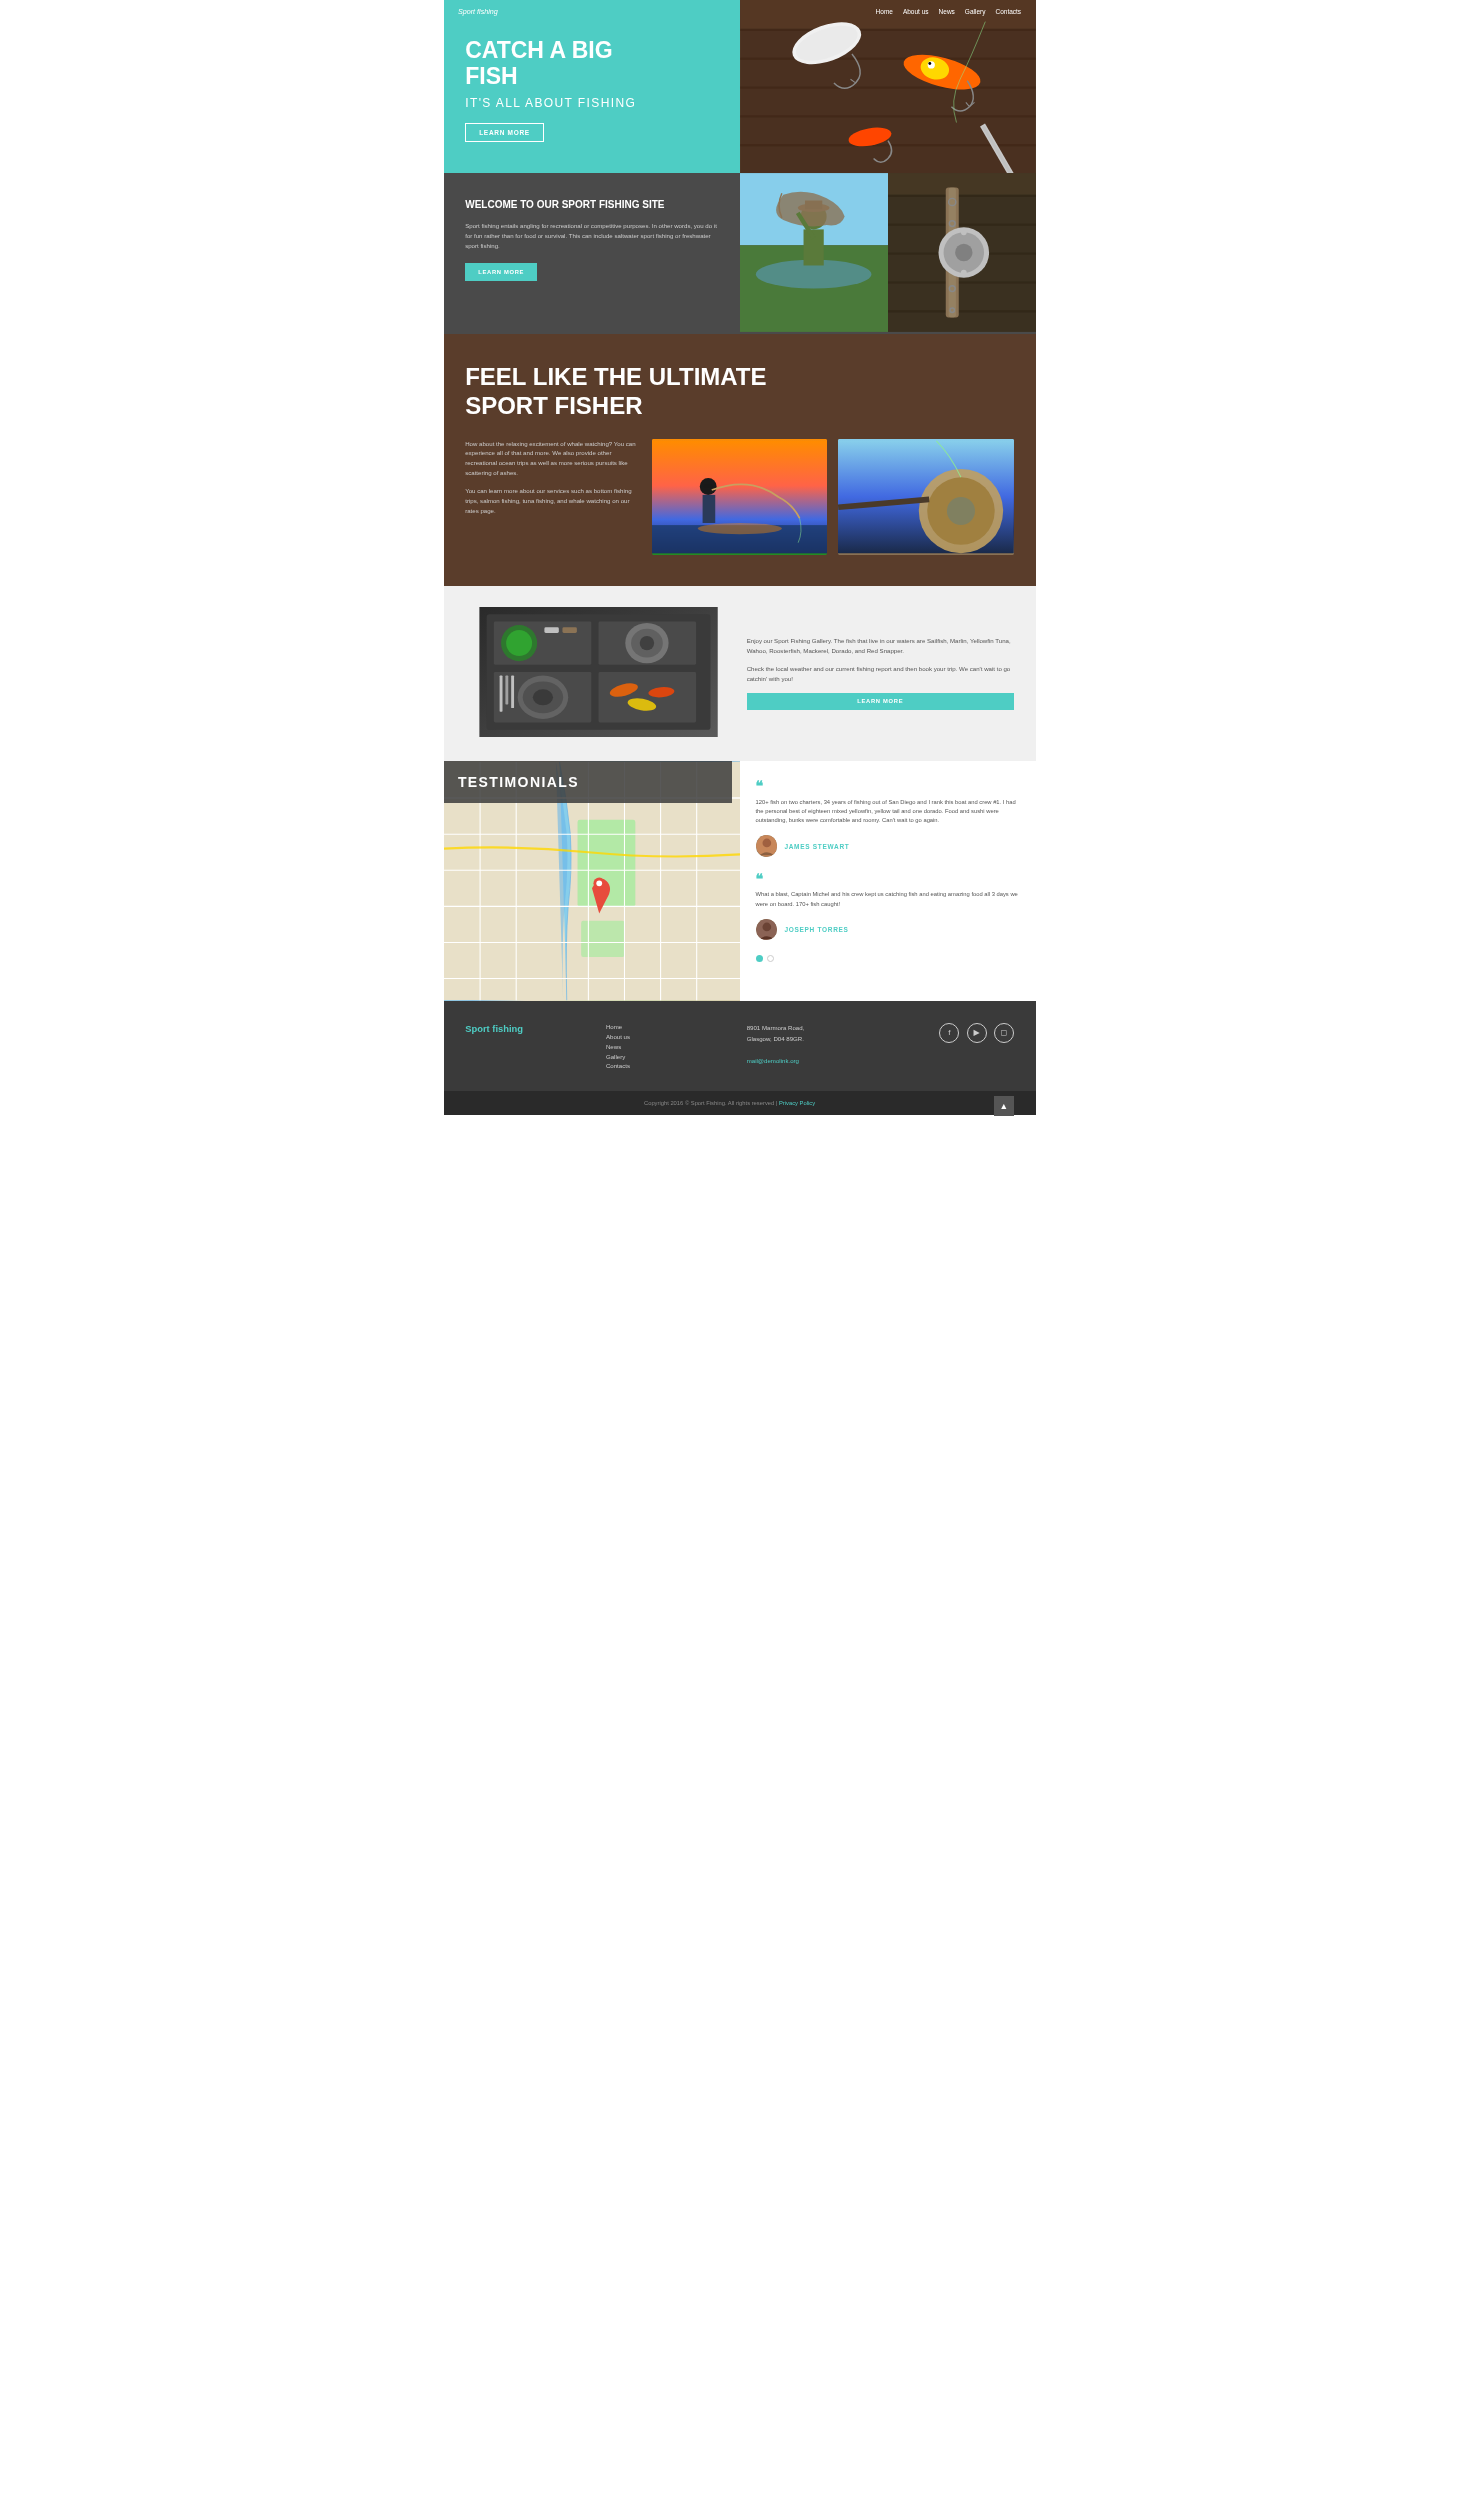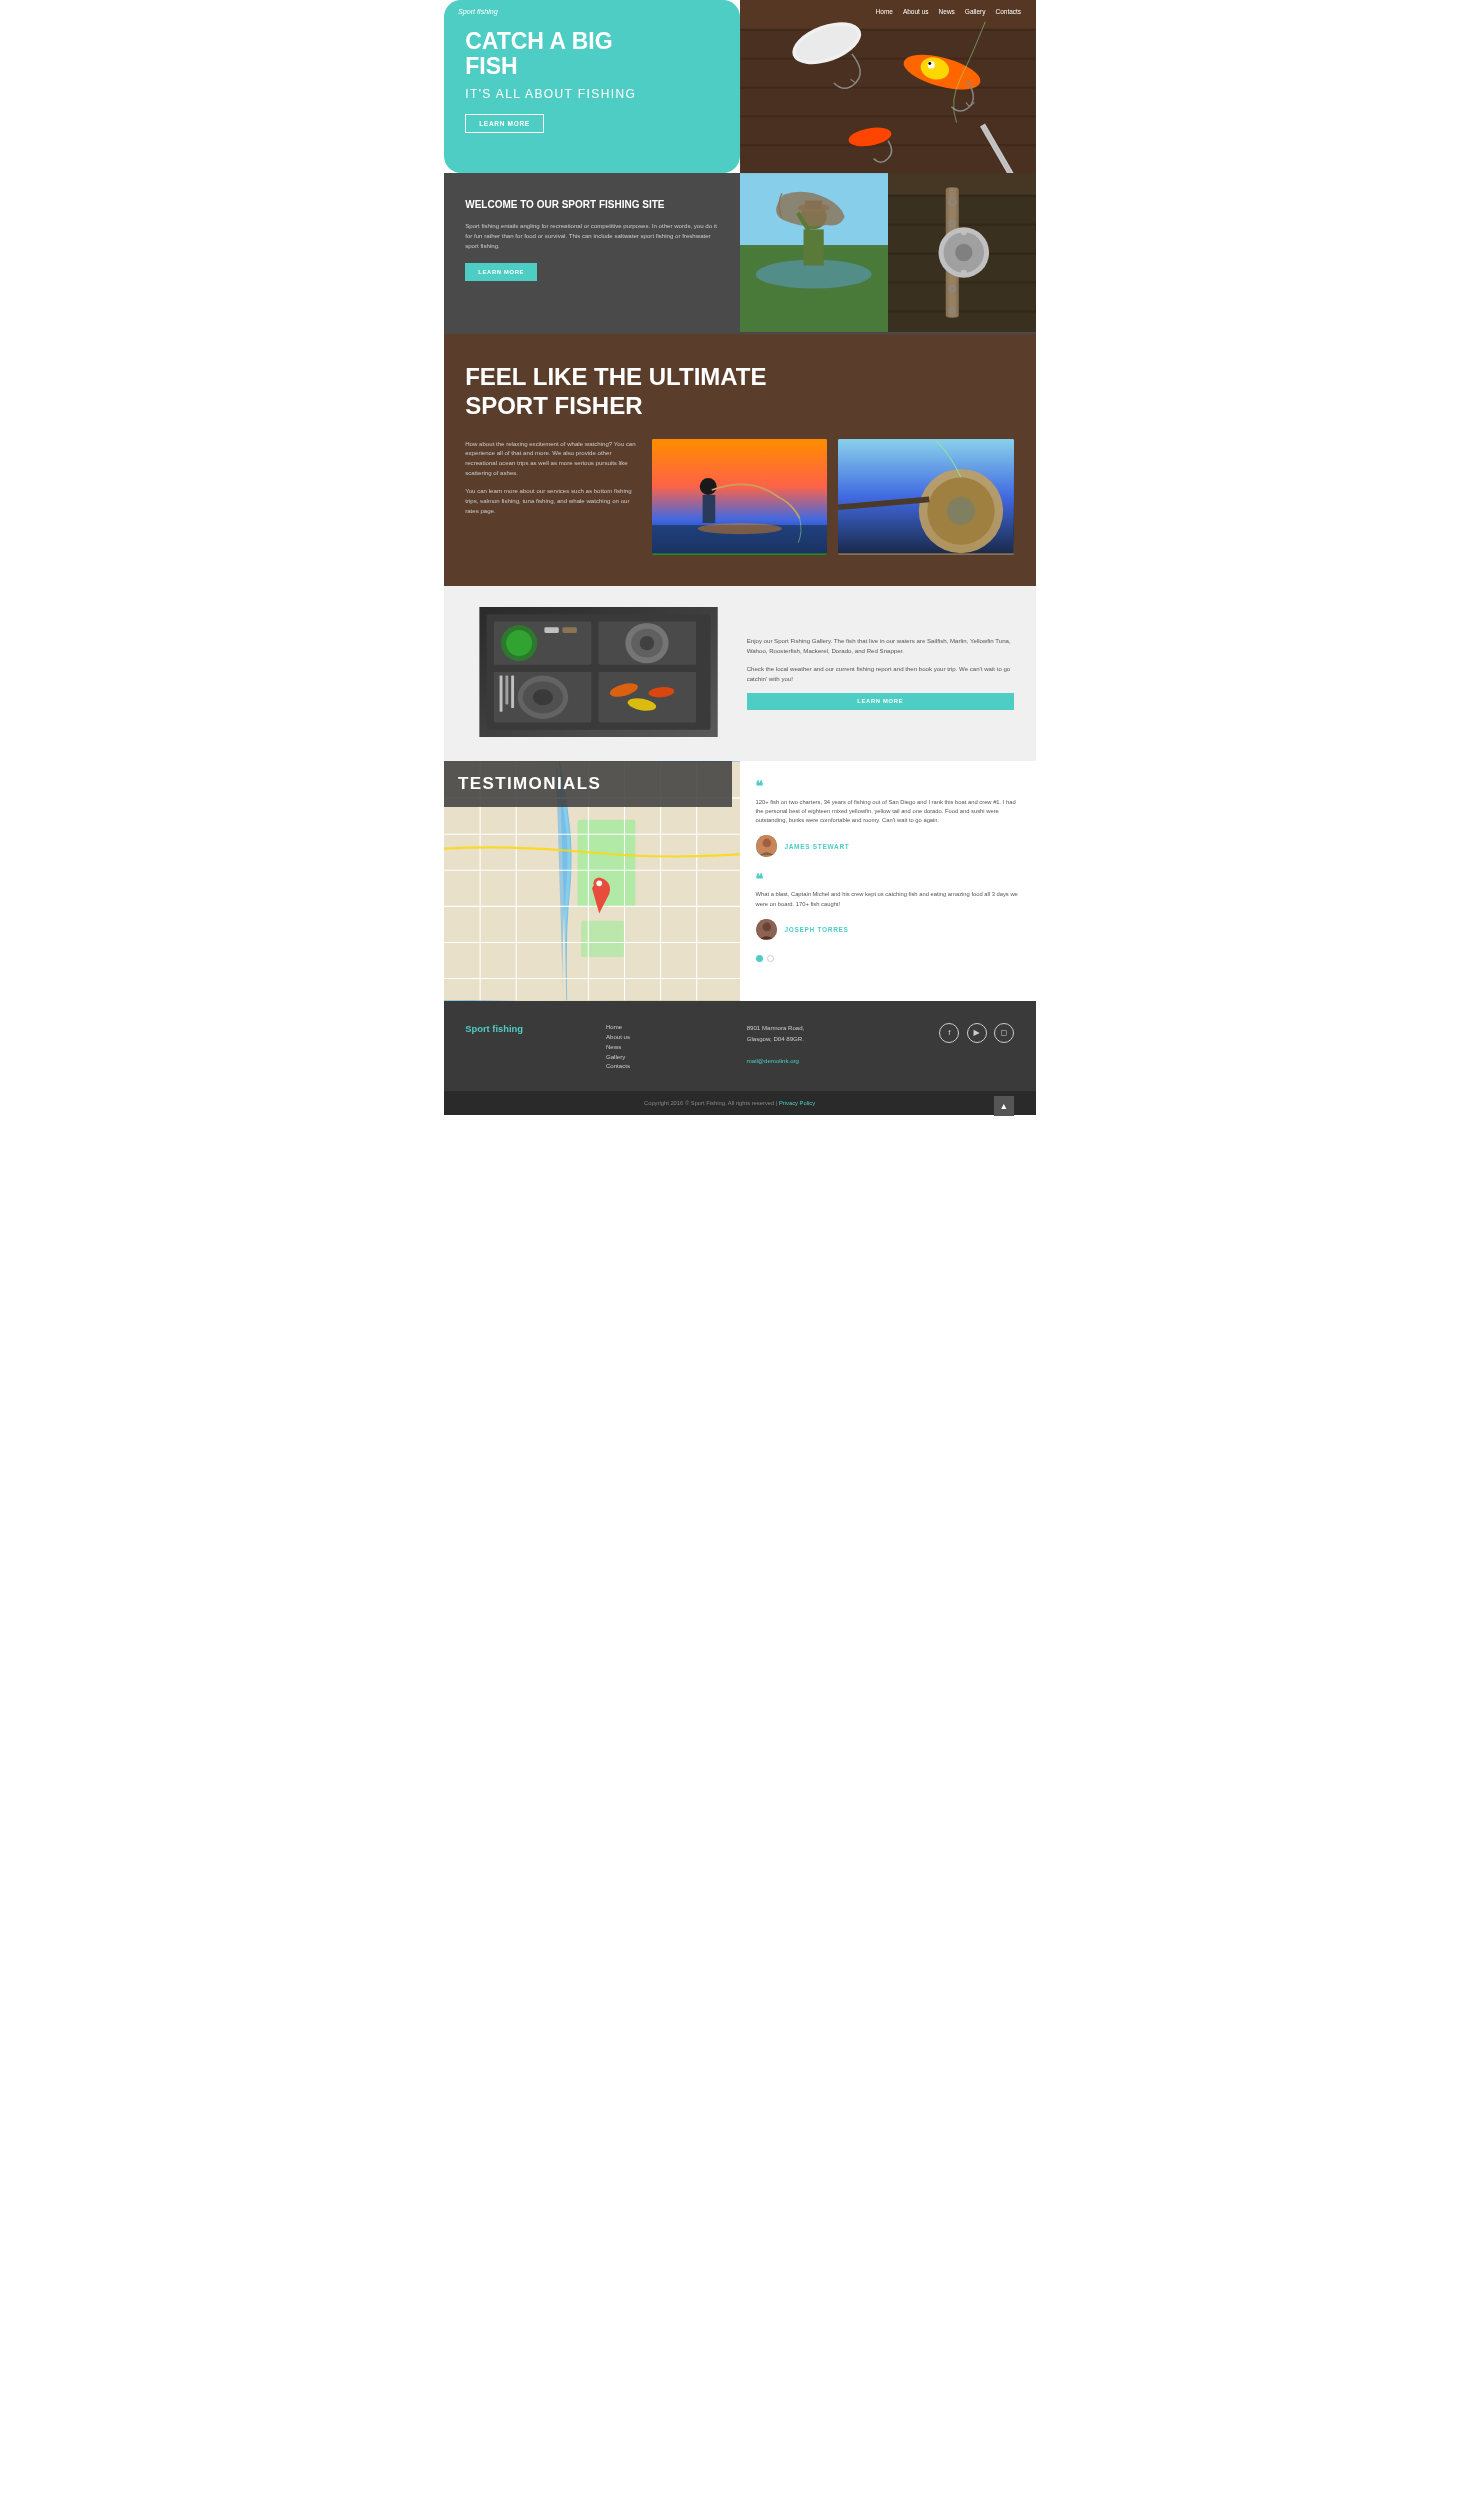--- a/index.html
+++ b/index.html
@@ -10,21 +10,21 @@
       display: grid;
       grid-template-columns: 1fr 1fr;
       height: 173px;
       position: relative;
     }
     .hero-left {
       background: #4ecdc4;
       padding: 29px 21.7px 21.7px 21.7px;
       display: flex;
       flex-direction: column;
-      border-radius: 17px;
+      justify-content: center;
     }
     .hero-left h1 {
       color: #fff;
       font-size: 23px;
       font-weight: 900;
       line-height: 1.1;
       text-transform: uppercase;
       margin-bottom: 7.2px;
     }
     .hero-left p {
@@ -173,21 +173,21 @@
       height: 100%;
       background: linear-gradient(135deg, #e8e0c8 0%, #d4c9a8 20%, #87CEEB 40%, #6aB5E8 50%, #e8e0c8 60%, #c8d4a8 80%, #d4c9a8 100%);
       min-height: 231px;
       position: relative;
     }
     .testimonials-label {
       position: absolute;
       top: 0; left: 0; right: 8px;
       background: rgba(60,60,60,0.85);
       color: #fff;
-      font-size: 17px;
+      font-size: 14px;
       font-weight: 900;
       text-transform: uppercase;
       padding: 13px 14.4px;
       letter-spacing: 1.4px;
     }
     .testimonials-content {
       background: #fff;
       padding: 18px 16px;
     }
     .quote-mark {

